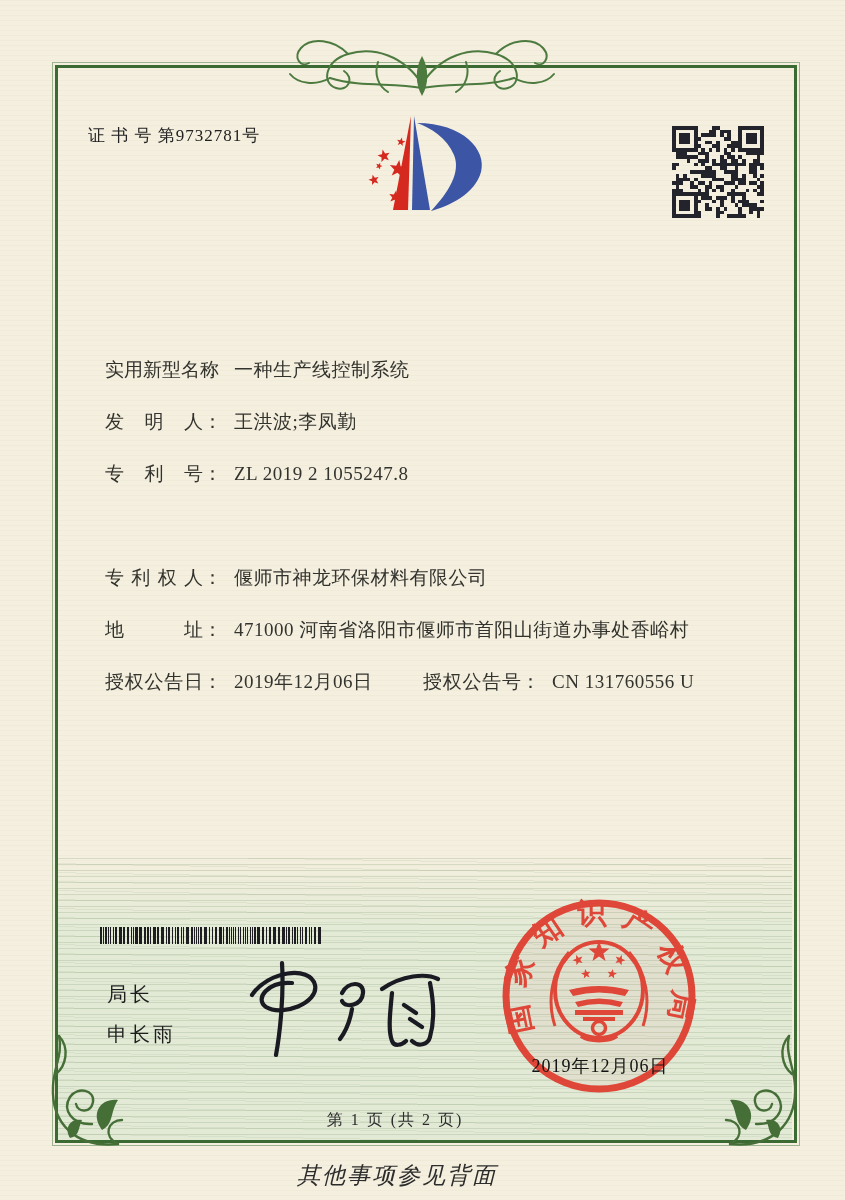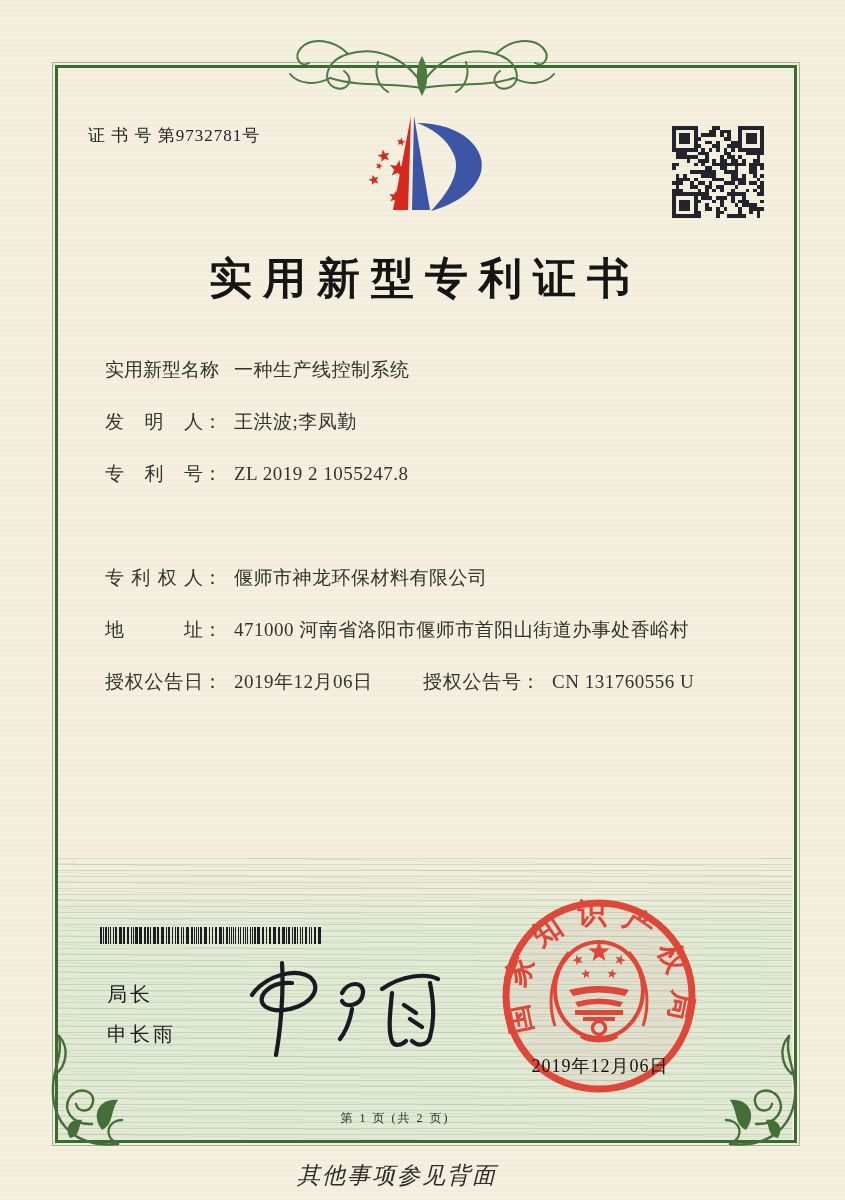--- a/index.html
+++ b/index.html
@@ -45,21 +45,21 @@
 
   .director-title{position:absolute; left:107px; top:981px; font-size:20px; letter-spacing:3px; color:#1e1e1e;}
   .director-name{position:absolute; left:107px; top:1021px; font-size:20px; letter-spacing:3px; color:#1e1e1e;}
   .signature{position:absolute; left:218px; top:955px; z-index:5;}
 
   .seal{position:absolute; left:489px; top:886px; z-index:5; opacity:.93;}
   .seal-date{position:absolute; left:505px; top:1054px; width:190px; text-align:center; z-index:6;
     font-size:18px; letter-spacing:1px; color:#141414;}
 
   .page-number{position:absolute; left:260px; top:1110px; width:270px; text-align:center;
-    font-size:12px; letter-spacing:2px; color:#2c2c2c;}
+    font-size:16px; letter-spacing:2px; color:#2c2c2c;}
   .back-note{position:absolute; left:277px; top:1160px; width:240px; text-align:center;
     font-size:23px; font-style:italic; letter-spacing:2px; color:#2c2c2c;}
 </style>
 </head>
 <body>
 
 <div class="page">
 
   <div class="band"></div>
   <div class="frame"></div>
@@ -434,21 +434,20 @@
           <rect x="7" y="24" width="1" height="1"></rect>
           <rect x="12" y="24" width="1" height="1"></rect>
           <rect x="15" y="24" width="1" height="1"></rect>
           <rect x="16" y="24" width="1" height="1"></rect>
           <rect x="17" y="24" width="1" height="1"></rect>
           <rect x="18" y="24" width="1" height="1"></rect>
           <rect x="19" y="24" width="1" height="1"></rect>
           <rect x="23" y="24" width="1" height="1"></rect>
         </svg></div>
 
-    <div class="title">实用新型专利证书</div>
 
     <div class="row" style="top:357px">
       <span class="lbl">实用新型名称</span><span>：</span><span class="val">一种生产线控制系统</span>
     </div>
     <div class="row" style="top:409px">
       <span class="lbl">发明人</span><span>：</span><span class="val">王洪波;李凤勤</span>
     </div>
     <div class="row" style="top:461px">
       <span class="lbl">专利号</span><span>：</span><span class="val">ZL 2019 2 1055247.8</span>
     </div>

